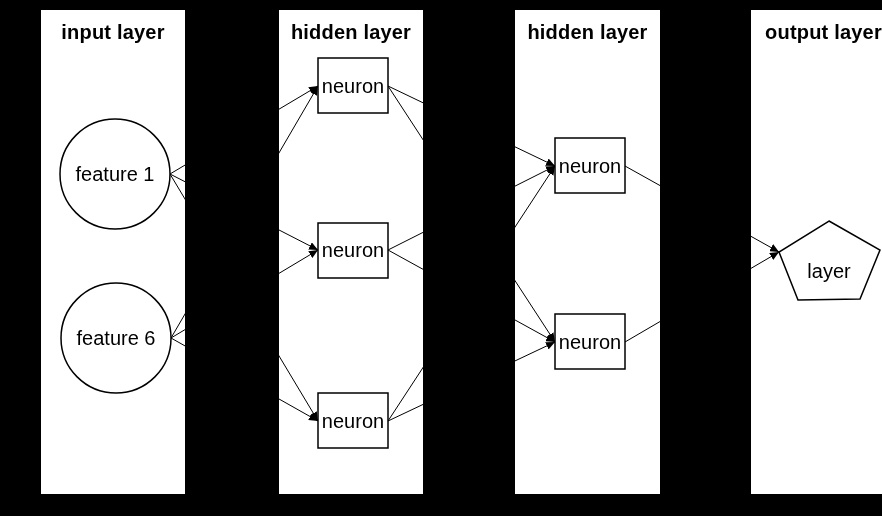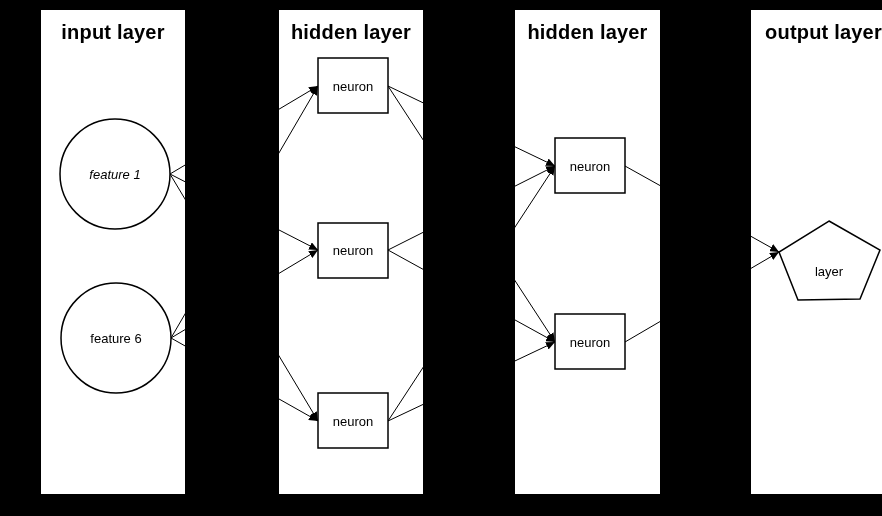--- a/index.html
+++ b/index.html
@@ -47,21 +47,21 @@
   }
   svg.diagram .shape{
     fill:var(--panel);
     stroke:var(--stroke);
     stroke-width:1.5;
   }
   .arrow-fill{fill:var(--stroke);}
   .node-label{
     position:absolute;
     transform:translate(-50%,-50%);
-    font-size:13px;
+    font-size:20px;
     color:var(--text);
     white-space:nowrap;
     z-index:3;
   }
 </style>
 </head>
 <body>
 
 <div class="canvas">
 
@@ -108,21 +108,21 @@
     <rect class="shape" x="290" y="58" width="70" height="55"></rect>
     <rect class="shape" x="290" y="223" width="70" height="55"></rect>
     <rect class="shape" x="290" y="393" width="70" height="55"></rect>
 
     <rect class="shape" x="527" y="138" width="70" height="55"></rect>
     <rect class="shape" x="527" y="314" width="70" height="55"></rect>
 
     <polygon class="shape" points="801,221 852,250 832,299 770,300 751,252"></polygon>
   </svg>
 
-  <div class="node-label" style="left:87px;top:174px;font-style:italic;">feature 1</div>
+  <div class="node-label" style="left:87px;top:174px;">feature 1</div>
   <div class="node-label" style="left:88px;top:338px;">feature 6</div>
 
   <div class="node-label" style="left:325px;top:86px;">neuron</div>
   <div class="node-label" style="left:325px;top:250px;">neuron</div>
   <div class="node-label" style="left:325px;top:421px;">neuron</div>
 
   <div class="node-label" style="left:562px;top:166px;">neuron</div>
   <div class="node-label" style="left:562px;top:342px;">neuron</div>
 
   <div class="node-label" style="left:801px;top:271px;">layer</div>

